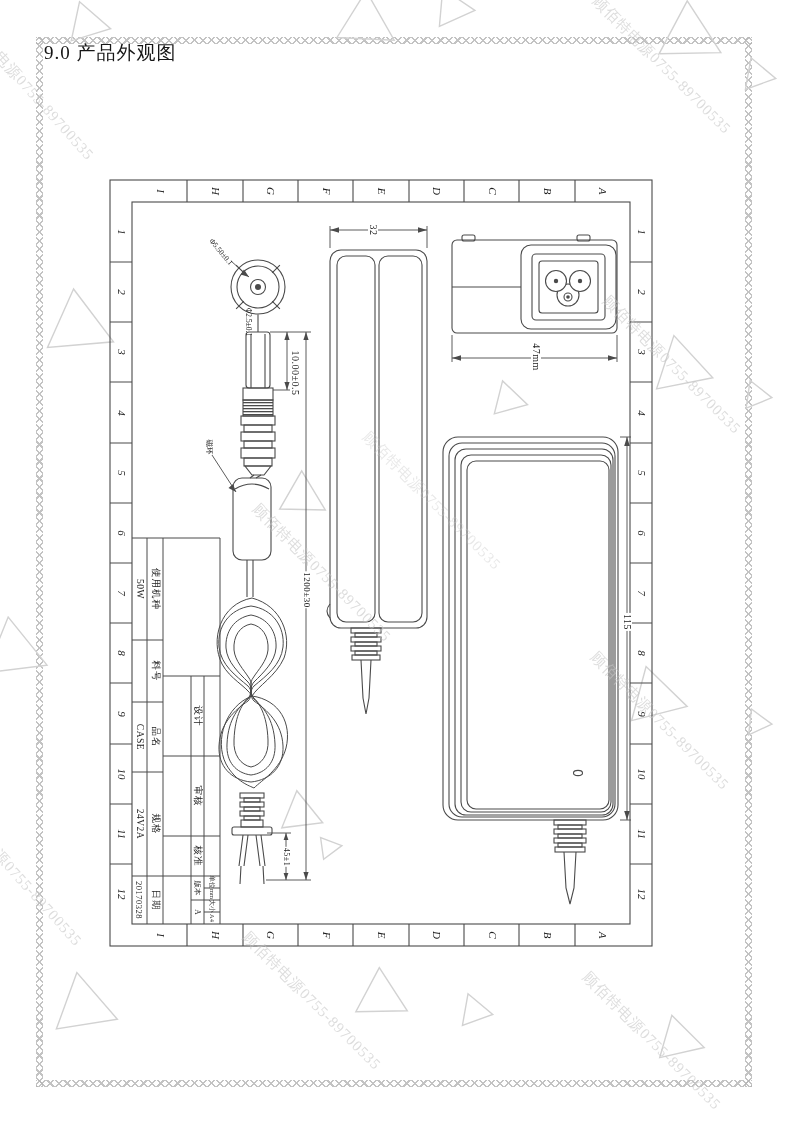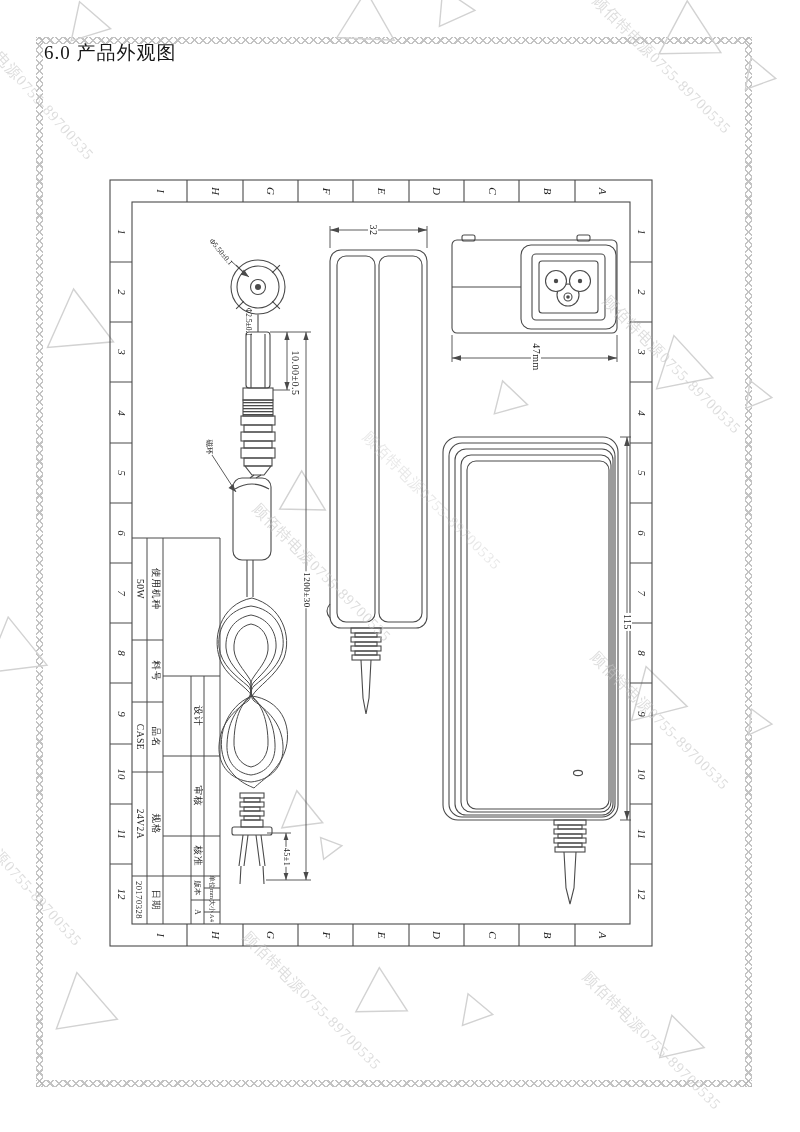--- a/index.html
+++ b/index.html
@@ -24,21 +24,21 @@
 </head>
 <body>
 
 <div id="page">
 
   <div class="zz" style="left:36px;top:37px;width:716px;height:7px;"></div>
   <div class="zz" style="left:36px;top:1080px;width:716px;height:7px;"></div>
   <div class="zz" style="left:36px;top:37px;width:7px;height:1050px;"></div>
   <div class="zz" style="left:745px;top:37px;width:7px;height:1050px;"></div>
 
-  <div id="doc-title">6.0 产品外观图</div>
+  <div id="doc-title">9.0 产品外观图</div>
 
   <svg width="800" height="1132" viewBox="0 0 800 1132">
     <defs>
       <pattern id="hb" width="4" height="3" patternUnits="userSpaceOnUse">
         <rect width="4" height="1.3" fill="#4a4a4a"></rect>
       </pattern>
     </defs>
 
     <g stroke="#d2d2d2" stroke-width="1.4" fill="none">
       <polygon points="75,5 75,45 111,25" transform="rotate(12 93 25)"></polygon>

